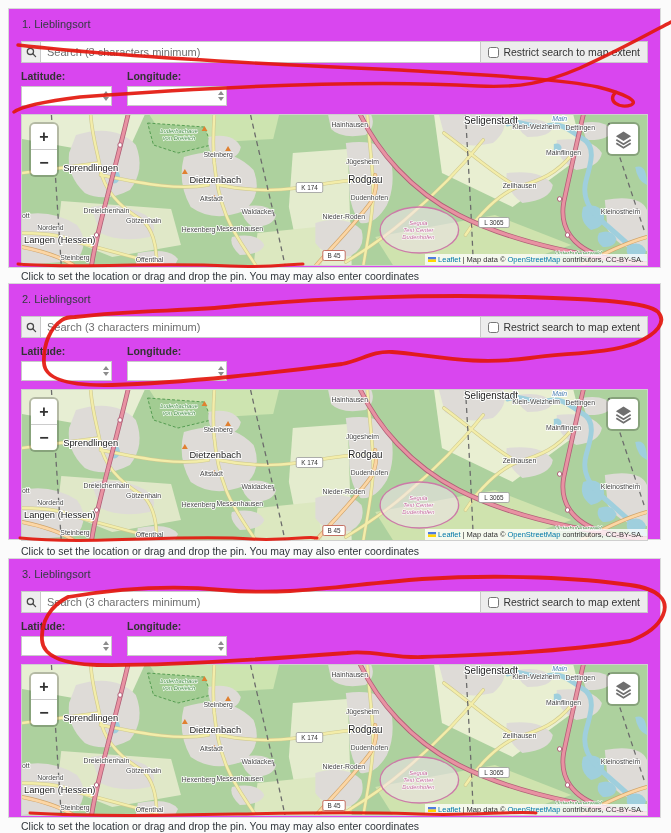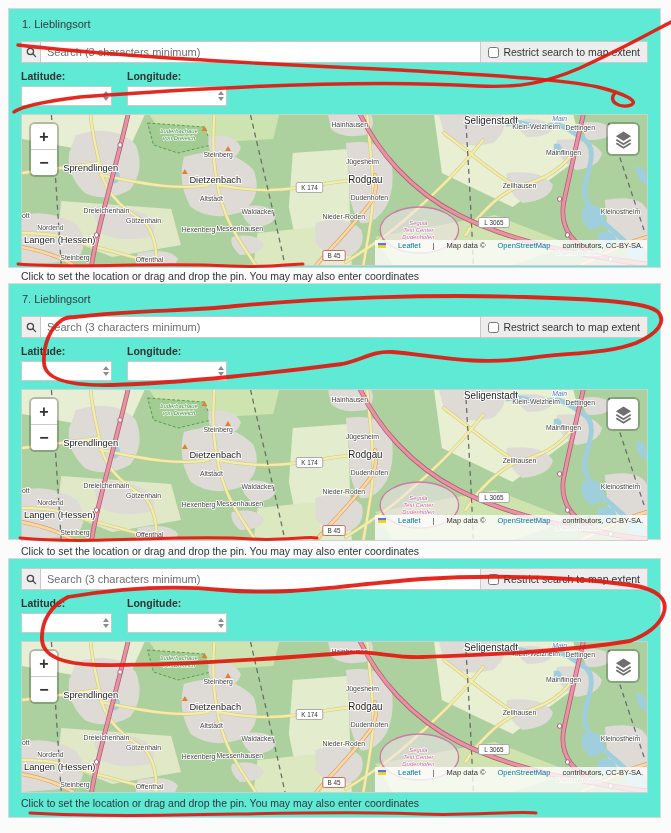--- a/index.html
+++ b/index.html
@@ -1,18 +1,18 @@
 <!DOCTYPE html>
 <html style="--annotation-red: #e3170d;"><head>
 <meta charset="utf-8">
 <style>
   html,body{margin:0;padding:0}
   body{width:671px;height:833px;position:relative;overflow:hidden;background:#fbfbfb;
        font-family:"Liberation Sans","DejaVu Sans",sans-serif;-webkit-font-smoothing:antialiased}
-  .card{position:absolute;left:8px;width:653px;box-sizing:border-box;background:#5eead4;
+  .card{position:absolute;left:8px;width:653px;box-sizing:border-box;background:#d946ef;
         border:1px solid #d8d8d8;padding:9px 12px 6px 12px}
   .card.c0{top:8px;height:260px}
   .card.c1{top:283px;height:257px}
   .card.c2{top:558px;height:260px}
   .sec-title{font-size:11px;color:#343a40;margin:0 0 11px 1px}
   .search-row{display:flex;align-items:stretch;height:22px}
   .search-icon-box{width:20px;background:#eee;border:1px solid #c9c9c9;box-sizing:border-box;
         display:flex;align-items:center;justify-content:center;flex:0 0 auto}
   .search-input{flex:1 1 auto;border:1px solid #c9c9c9;border-left:none;box-sizing:border-box;
         font-size:11px;padding:0 6px;color:#444;outline:none;min-width:0;background:#fff;
@@ -39,21 +39,21 @@
         overflow:hidden;background:#add19e;cursor:pointer}
   .map svg.basemap{display:block;width:100%;height:100%}
   .zoom-ctl{position:absolute;top:9px;left:9px;width:26px;border-radius:4px;
         box-shadow:0 0 0 2px rgba(0,0,0,.22);overflow:hidden;z-index:5}
   .zoom-btn{width:26px;height:25px;background:#fff;display:flex;align-items:center;justify-content:center;
         font-size:16px;font-weight:bold;color:#333;cursor:pointer;line-height:1}
   .zoom-btn.in{border-bottom:1px solid #ccc}
   .layers-ctl{position:absolute;top:9px;right:9px;width:30px;height:30px;background:#fff;border-radius:4px;
         box-shadow:0 0 0 2px rgba(0,0,0,.22);display:flex;align-items:center;justify-content:center;z-index:5}
   .attribution{position:absolute;right:0;bottom:0;background:rgba(255,255,255,.78);
-        font-size:7.5px;color:#333;padding:1px 4px 15px 3px;display:flex;align-items:center;gap:12px;z-index:5;
+        font-size:7.5px;color:#333;padding:1px 4px 1px 3px;display:flex;align-items:center;gap:2px;z-index:5;
         white-space:nowrap}
   .attribution a{text-decoration:none}
   .flag{display:inline-block;width:8px;height:5px;overflow:hidden;line-height:0}
   .hint{font-size:10.5px;color:#30363b;margin-top:4px}
   #annot{position:absolute;left:0;top:0;z-index:40;pointer-events:none}
   #annot path{fill:none;stroke:var(--annotation-red,#e3170d);stroke-linecap:round;stroke-linejoin:round;opacity:.92}
   .m-label{paint-order:stroke;stroke:#ffffff;stroke-width:2px;fill:#222;font-family:"Liberation Sans",sans-serif}
   .m-city{font-size:9.5px}
   .m-town{font-size:10px}
   .m-suburb{font-size:7px;fill:#3f3f3f;stroke-width:1.6px}
@@ -264,21 +264,21 @@
         <span>|</span>
         <span>Map data ©</span>
         <a href="#" class="attr-link" style="color: rgb(0, 120, 168);">OpenStreetMap</a>
         <span>contributors, CC-BY-SA.</span>
       </div>
     </div>
     <div class="hint">Click to set the location or drag and drop the pin. You may may also enter coordinates</div>
   </div>
 
   <div class="card c1">
-    <div class="sec-title">7. Lieblingsort</div>
+    <div class="sec-title">2. Lieblingsort</div>
     <div class="search-row">
       <div class="search-icon-box">
         <svg width="11" height="11" viewBox="0 0 11 11" aria-hidden="true">
           <circle cx="4.4" cy="4.4" r="3.1" fill="none" stroke="#4a4a4a" stroke-width="1.3"></circle>
           <line x1="6.8" y1="6.8" x2="9.6" y2="9.6" stroke="#4a4a4a" stroke-width="1.3" stroke-linecap="round"></line>
         </svg>
       </div>
       <input class="search-input" type="text" placeholder="Search (3 characters minimum)" style="">
       <label class="restrict-box">
         <input type="checkbox" style="">
@@ -469,20 +469,21 @@
         <span>|</span>
         <span>Map data ©</span>
         <a href="#" class="attr-link" style="color: rgb(0, 120, 168);">OpenStreetMap</a>
         <span>contributors, CC-BY-SA.</span>
       </div>
     </div>
     <div class="hint">Click to set the location or drag and drop the pin. You may may also enter coordinates</div>
   </div>
 
   <div class="card c2">
+    <div class="sec-title">3. Lieblingsort</div>
     <div class="search-row">
       <div class="search-icon-box">
         <svg width="11" height="11" viewBox="0 0 11 11" aria-hidden="true">
           <circle cx="4.4" cy="4.4" r="3.1" fill="none" stroke="#4a4a4a" stroke-width="1.3"></circle>
           <line x1="6.8" y1="6.8" x2="9.6" y2="9.6" stroke="#4a4a4a" stroke-width="1.3" stroke-linecap="round"></line>
         </svg>
       </div>
       <input class="search-input" type="text" placeholder="Search (3 characters minimum)" style="">
       <label class="restrict-box">
         <input type="checkbox" style="">

